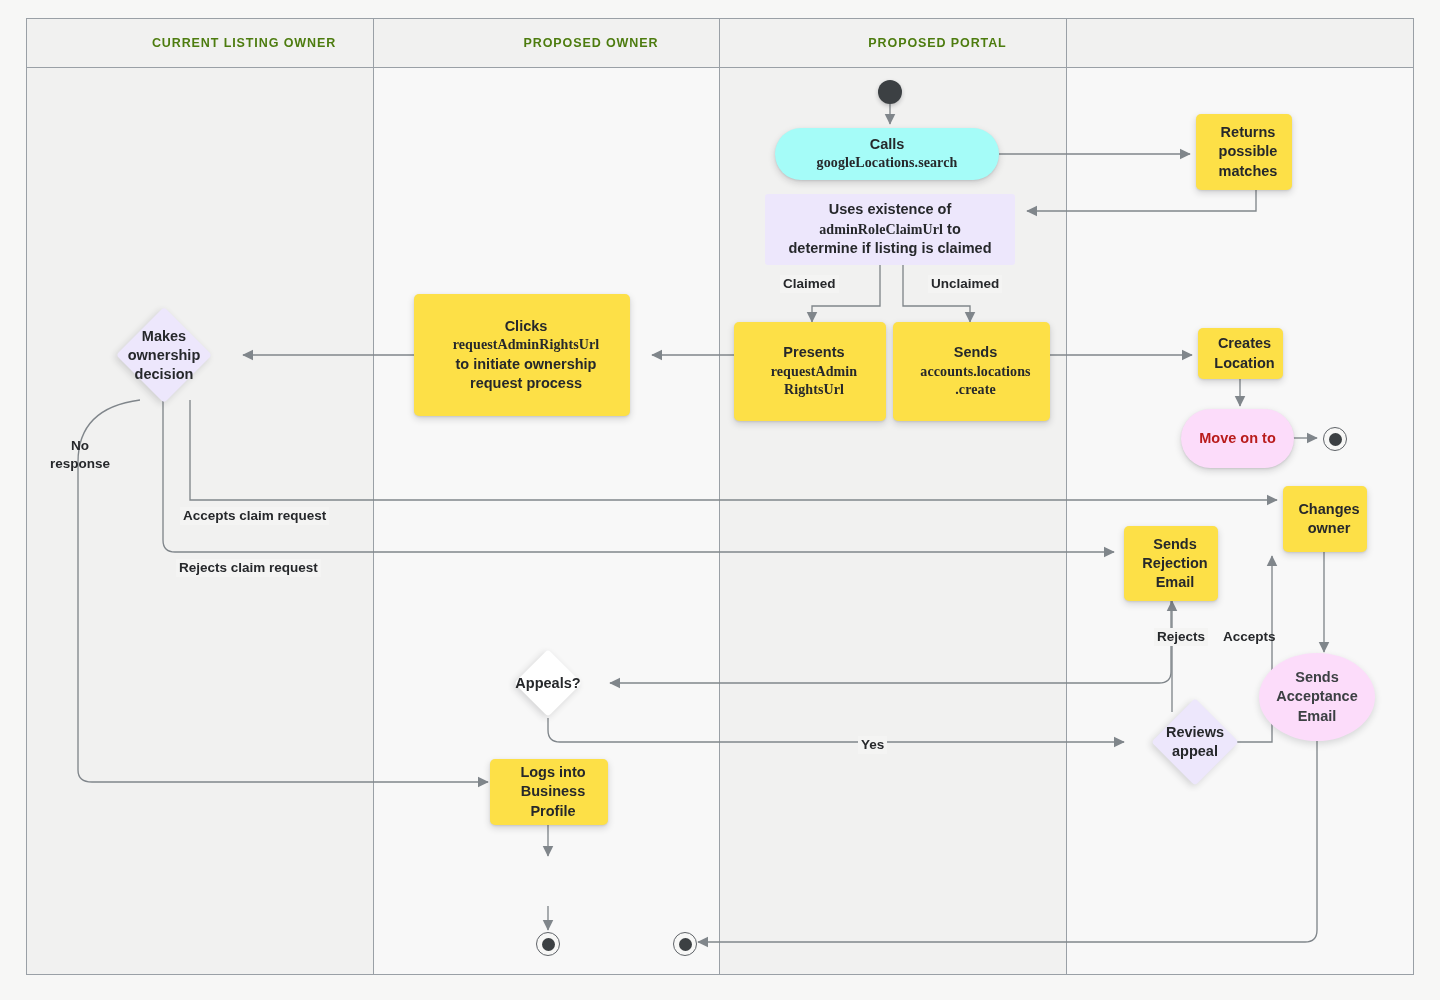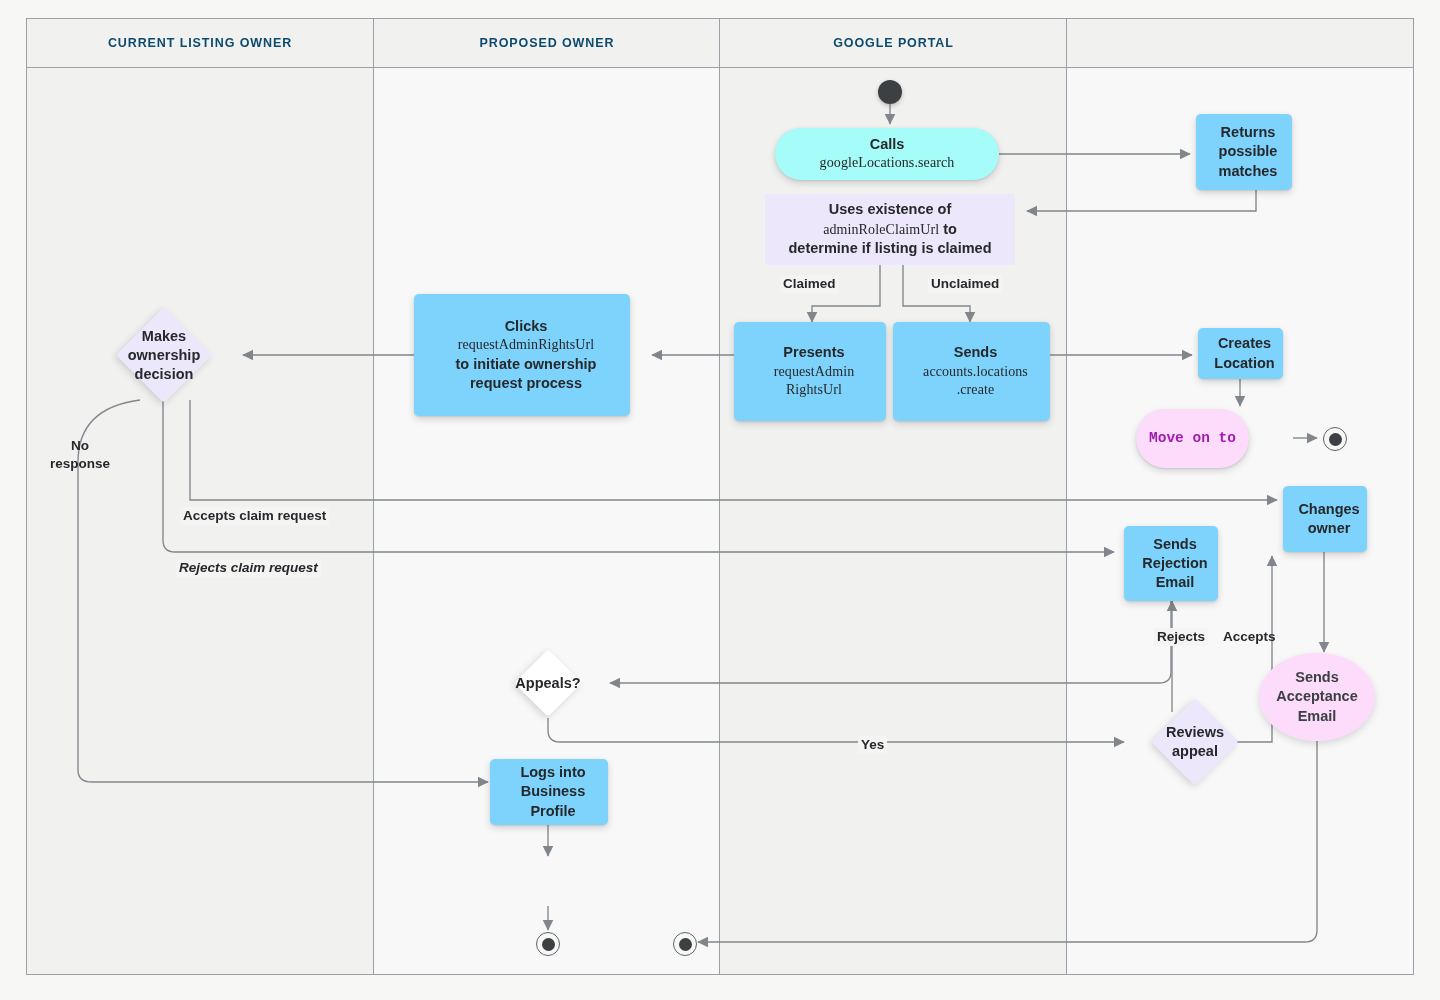--- a/index.html
+++ b/index.html
@@ -18,57 +18,58 @@
     border:1px solid #9aa0a6;box-sizing:border-box;
   }
   .lane-header-row{
     position:absolute;left:26px;top:18px;width:1388px;height:50px;
     box-sizing:border-box;border-bottom:1px solid #9aa0a6;
     background:#f1f1f0;
   }
   .lane-head{
     position:absolute;top:18px;height:50px;
     display:flex;align-items:center;justify-content:center;
-    font-size:12.5px;font-weight:700;letter-spacing:.9px;color:#0c4a6e;
+    font-size:12.5px;font-weight:700;letter-spacing:.9px;color:#4d7c0f;
     box-sizing:border-box;
     background:#f1f1f0;
     border-bottom:1px solid #9aa0a6;
     pointer-events:none;
+    margin-left:44px;
   }
   .lane-body{
     position:absolute;top:68px;height:907px;box-sizing:border-box;
   }
   .lane-div{
     position:absolute;top:18px;width:1px;height:957px;background:#9aa0a6;
   }
 
   
   #wires{position:absolute;left:0;top:0;width:1440px;height:1000px;pointer-events:none;}
 
   
   .node{
     position:absolute;box-sizing:border-box;
     display:flex;align-items:center;justify-content:center;
     text-align:center;color:#26282b;
     font-size:14.5px;font-weight:700;line-height:1.33;
   }
   .box{
-    background:#7dd3fc;border-radius:5px;
+    background:#fde047;border-radius:5px;
     box-shadow:0 3px 7px rgba(30,32,38,.17),0 1px 2px rgba(30,32,38,.10);
     padding-left:8px;
   }
   .pill{border-radius:999px;box-shadow:0 3px 7px rgba(30,32,38,.17),0 1px 2px rgba(30,32,38,.10);}
   .rect-plain{border-radius:3px;}
   .ellipse{border-radius:50%;box-shadow:0 3px 7px rgba(30,32,38,.15);}
   .cyan{background:#a5fcf8;}
   .lav{background:#ede7fc;}
   .pink{background:#fcdcfa;}
 
   .node .inner{padding:0 10px;}
-  .mono{font-family:"Liberation Serif",serif;font-weight:400;letter-spacing:.1px;}
+  .mono{font-family:"Liberation Serif",serif;font-weight:700;letter-spacing:.1px;}
 
   
   .diamond{position:absolute;}
   .diamond .dshape{
     position:absolute;left:0;top:0;width:100%;height:100%;
     transform:rotate(45deg);border-radius:4px;
     box-shadow:0 3px 7px rgba(30,32,38,.16);
   }
   .diamond .dlabel{
     position:absolute;left:50%;top:50%;transform:translate(-50%,-50%);
@@ -104,21 +105,21 @@
 <div id="stage">
 
   <div class="lane-header-row"></div>
   <div class="lane-head" style="left:26px;width:348px;">
       <span>CURRENT LISTING OWNER</span>
     </div>
   <div class="lane-head" style="left:374px;width:346px;">
       <span>PROPOSED OWNER</span>
     </div>
   <div class="lane-head" style="left:720px;width:347px;">
-      <span>GOOGLE PORTAL</span>
+      <span>PROPOSED PORTAL</span>
     </div>
 
   <div class="lane-body" style="left:26px;width:348px;background:#f1f1f0;"></div>
   <div class="lane-body" style="left:374px;width:346px;background:#f8f8f8;"></div>
   <div class="lane-body" style="left:720px;width:347px;background:#f1f1f0;"></div>
   <div class="lane-body" style="left:1067px;width:347px;background:#f8f8f8;"></div>
 
   <div class="lane-div" style="left:373px;"></div>
   <div class="lane-div" style="left:719px;"></div>
   <div class="lane-div" style="left:1066px;"></div>
@@ -209,21 +210,21 @@
       <div>Sends</div>
       <div class="mono" style="font-size:14px;">accounts.locations</div>
       <div class="mono" style="font-size:14px;">.create</div>
     </div>
   </div>
 
   <div class="node box" style="left:1198px;top:328px;width:85px;height:51px;">
     <div class="inner" style="padding:0 4px;">Creates Location</div>
   </div>
 
-  <div class="node pill pink" style="left:1136px;top:409px;width:113px;height:59px;color:#a21caf;font-family:Liberation Mono, monospace;">
+  <div class="node pill pink" style="left:1181px;top:409px;width:113px;height:59px;color:#b91c1c;">
     <div class="inner">Move on to</div>
   </div>
 
   <div class="dot-end" style="left:1323px;top:427px;">
       <i></i>
     </div>
 
   <div class="node box" style="left:414px;top:294px;width:216px;height:122px;">
     <div class="inner" style="padding:0 10px;">
       <div>Clicks</div>
@@ -273,18 +274,18 @@
     </div>
   <div class="dot-end" style="left:673px;top:932px;">
       <i></i>
     </div>
 
   <div class="elabel" style="left:780px;top:275px;">Claimed</div>
   <div class="elabel" style="left:928px;top:275px;">Unclaimed</div>
   <div class="elabel nobg" style="left:42px;top:437px;width:70px;">No
 response</div>
   <div class="elabel" style="left:180px;top:507px;">Accepts claim request</div>
-  <div class="elabel" style="left:176px;top:559px;font-style:italic;">Rejects claim request</div>
+  <div class="elabel" style="left:176px;top:559px;">Rejects claim request</div>
   <div class="elabel" style="left:1154px;top:628px;">Rejects</div>
   <div class="elabel nobg" style="left:1220px;top:628px;">Accepts</div>
   <div class="elabel" style="left:858px;top:736px;">Yes</div>
 
 </div>
 
 </body></html>

